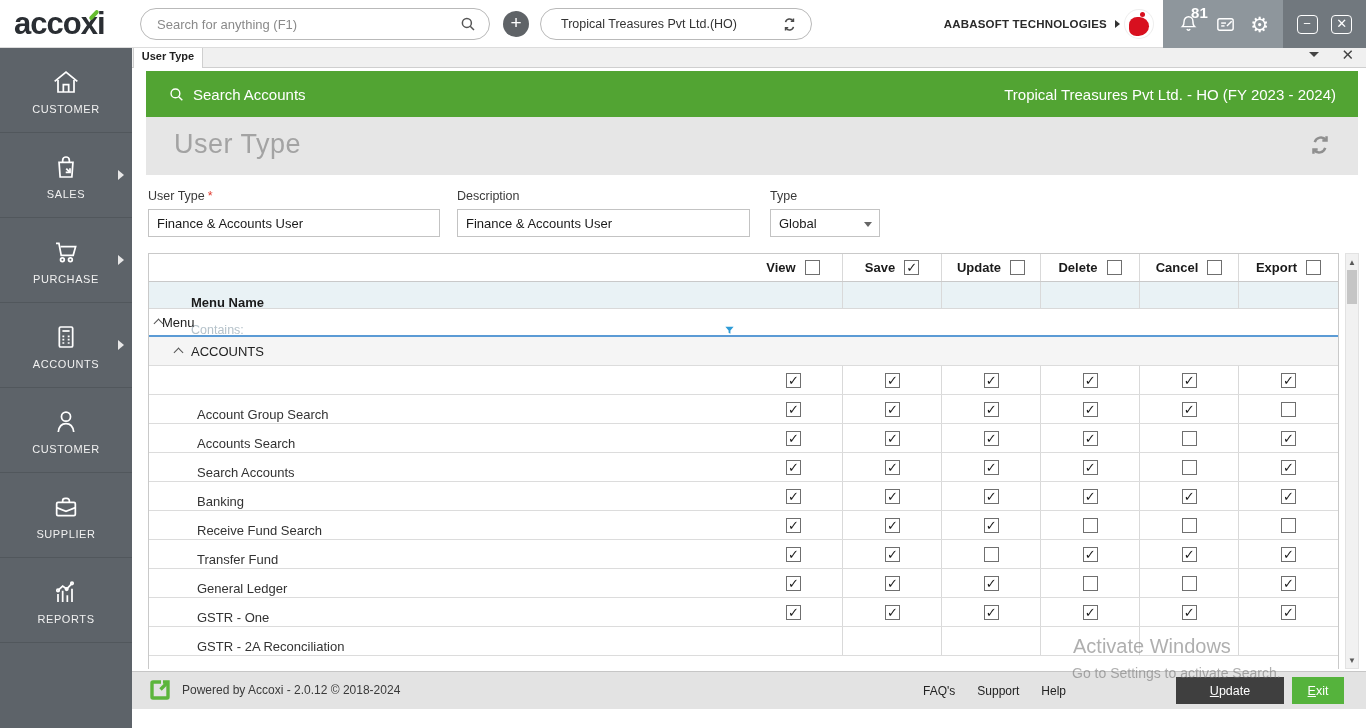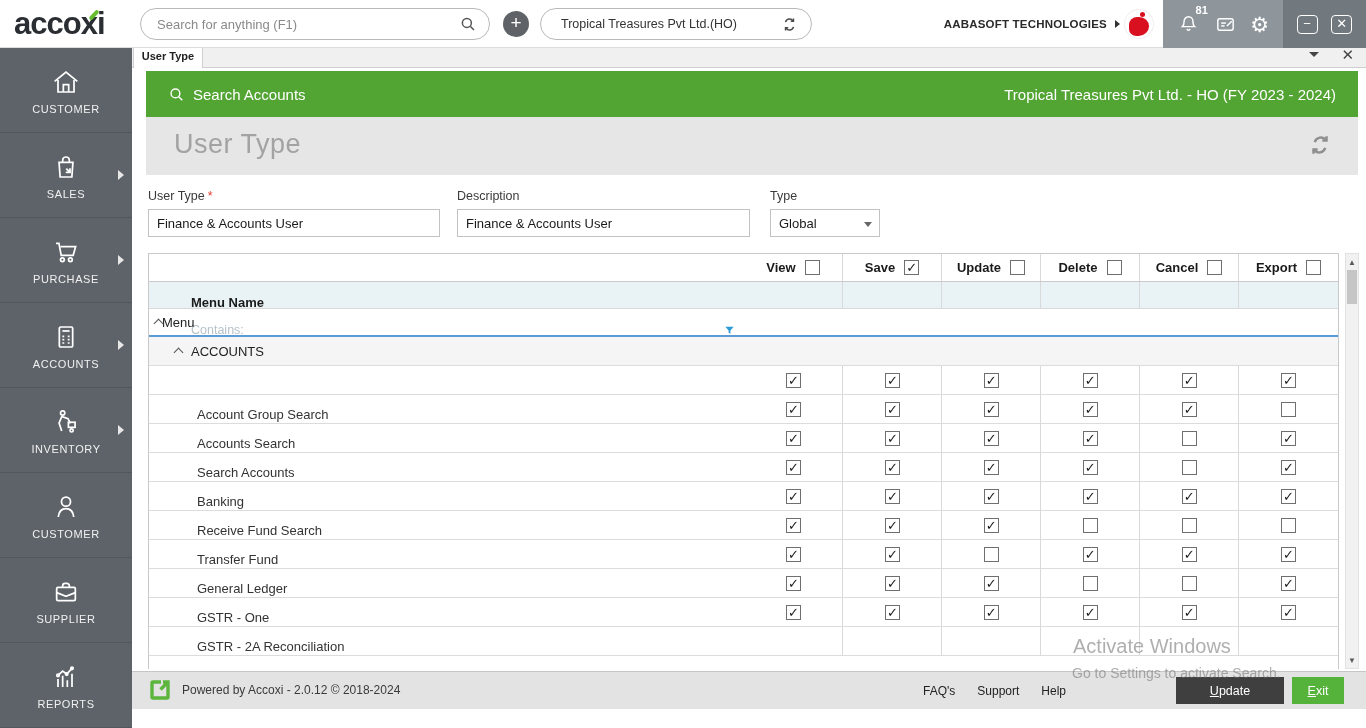--- a/index.html
+++ b/index.html
@@ -19,21 +19,21 @@
   .companypill { position:absolute; left:540px; top:8px; width:272px; height:32px; border:1px solid #b9b9b9; border-radius:17px; background:#fff; display:flex; align-items:center; justify-content:space-between; padding:0 12px 0 20px; }
   .companypill .ctext { font-size:12.5px; color:#333; }
   .orgmenu { position:absolute; right:246px; top:0; height:48px; display:flex; align-items:center; gap:8px; cursor:pointer; }
   .orgmenu .orgname { font-size:11.5px; font-weight:600; color:#2a2a2a; letter-spacing:.2px; }
   .orgmenu .caret { width:0; height:0; border-left:5px solid #333; border-top:4px solid transparent; border-bottom:4px solid transparent; }
   .avatar { position:absolute; right:212px; top:9px; width:30px; height:30px; border-radius:50%; background:#fff; box-shadow:0 0 0 1px #eee inset; overflow:hidden; }
   .avatar .blob { position:absolute; left:5px; top:8px; width:20px; height:19px; background:#d8101f; border-radius:46% 54% 58% 42%; }
   .avatar .dot { position:absolute; left:16px; top:3px; width:5px; height:5px; background:#d8101f; border-radius:50%; }
   .iconpanel { position:absolute; right:83px; top:0; width:120px; height:48px; background:#8e969c; display:flex; align-items:center; justify-content:space-evenly; }
   .iconpanel .tbicon { position:relative; cursor:pointer; display:flex; align-items:center; }
-  .badge { position:absolute; top:-9px; right:-8px; color:#fff; font-size:11px; font-weight:600; }
+  .badge { position:absolute; top:-9px; right:-8px; color:#fff; font-size:15px; font-weight:600; }
   .gearglyph { color:#fff; font-size:21px; line-height:1; }
   .ctrlpanel { position:absolute; right:0; top:0; width:83px; height:48px; background:#71787e; display:flex; align-items:center; justify-content:space-evenly; }
   .winbox { width:21px; height:19px; border:1.6px solid #fff; border-radius:4px; color:#fff; font-size:13px; line-height:15px; text-align:center; cursor:pointer; }
 
   
   .sidebar { position:absolute; left:0; top:48px; width:132px; height:680px; background:#5d6369; z-index:10; }
   .sbitem { position:relative; height:85px; border-bottom:1px solid #51575c; display:flex; flex-direction:column; align-items:center; justify-content:center; gap:5px; cursor:pointer; }
   .sblabel { color:#f1f1f1; font-size:11px; letter-spacing:.6px; }
   .sbarrow { position:absolute; right:8px; top:50%; margin-top:-5px; width:0; height:0; border-left:6px solid #e8e8e8; border-top:5px solid transparent; border-bottom:5px solid transparent; }
 
@@ -204,31 +204,20 @@
       <svg width="38" height="32" viewBox="0 0 24 24" fill="none" stroke="#fff" stroke-width="1.3">
           <rect x="7" y="4.5" width="10" height="15" rx="1"></rect>
           <path d="M9.3 7.5h5.4"></path>
           <path d="M9.3 11.5h1.4M13.3 11.5h1.4M9.3 14h1.4M13.3 14h1.4M9.3 16.5h1.4M13.3 16.5h1.4"></path>
         </svg>
       <div class="sblabel">ACCOUNTS</div>
       <span class="sbarrow"></span>
     </div>
     <div class="sbitem">
       <svg width="38" height="32" viewBox="0 0 24 24" fill="none" stroke="#fff" stroke-width="1.3">
-          <circle cx="9.5" cy="5.2" r="1.6"></circle>
-          <path d="M9 7.5l-2.2 5.3 2 6"></path>
-          <path d="M9 8l4.5 1.5 1.8 3.5"></path>
-          <rect x="13.8" y="12.2" width="5" height="3.8"></rect>
-          <circle cx="16.2" cy="18.3" r="1.2"></circle>
-        </svg>
-      <div class="sblabel">INVENTORY</div>
-      <span class="sbarrow"></span>
-    </div>
-    <div class="sbitem">
-      <svg width="38" height="32" viewBox="0 0 24 24" fill="none" stroke="#fff" stroke-width="1.3">
           <circle cx="12" cy="8" r="3.4"></circle>
           <path d="M6.2 19.5c.5-4.2 2.9-6.3 5.8-6.3s5.3 2.1 5.8 6.3"></path>
         </svg>
       <div class="sblabel">CUSTOMER</div>
     </div>
     <div class="sbitem">
       <svg width="38" height="32" viewBox="0 0 24 24" fill="none" stroke="#fff" stroke-width="1.3">
           <rect x="5" y="8.5" width="14" height="10" rx="1"></rect>
           <path d="M9.5 8.5V7.3A1.8 1.8 0 0 1 11.3 5.5h1.4a1.8 1.8 0 0 1 1.8 1.8v1.2"></path>
           <path d="M5 12.5l7 2.8 7-2.8"></path>

